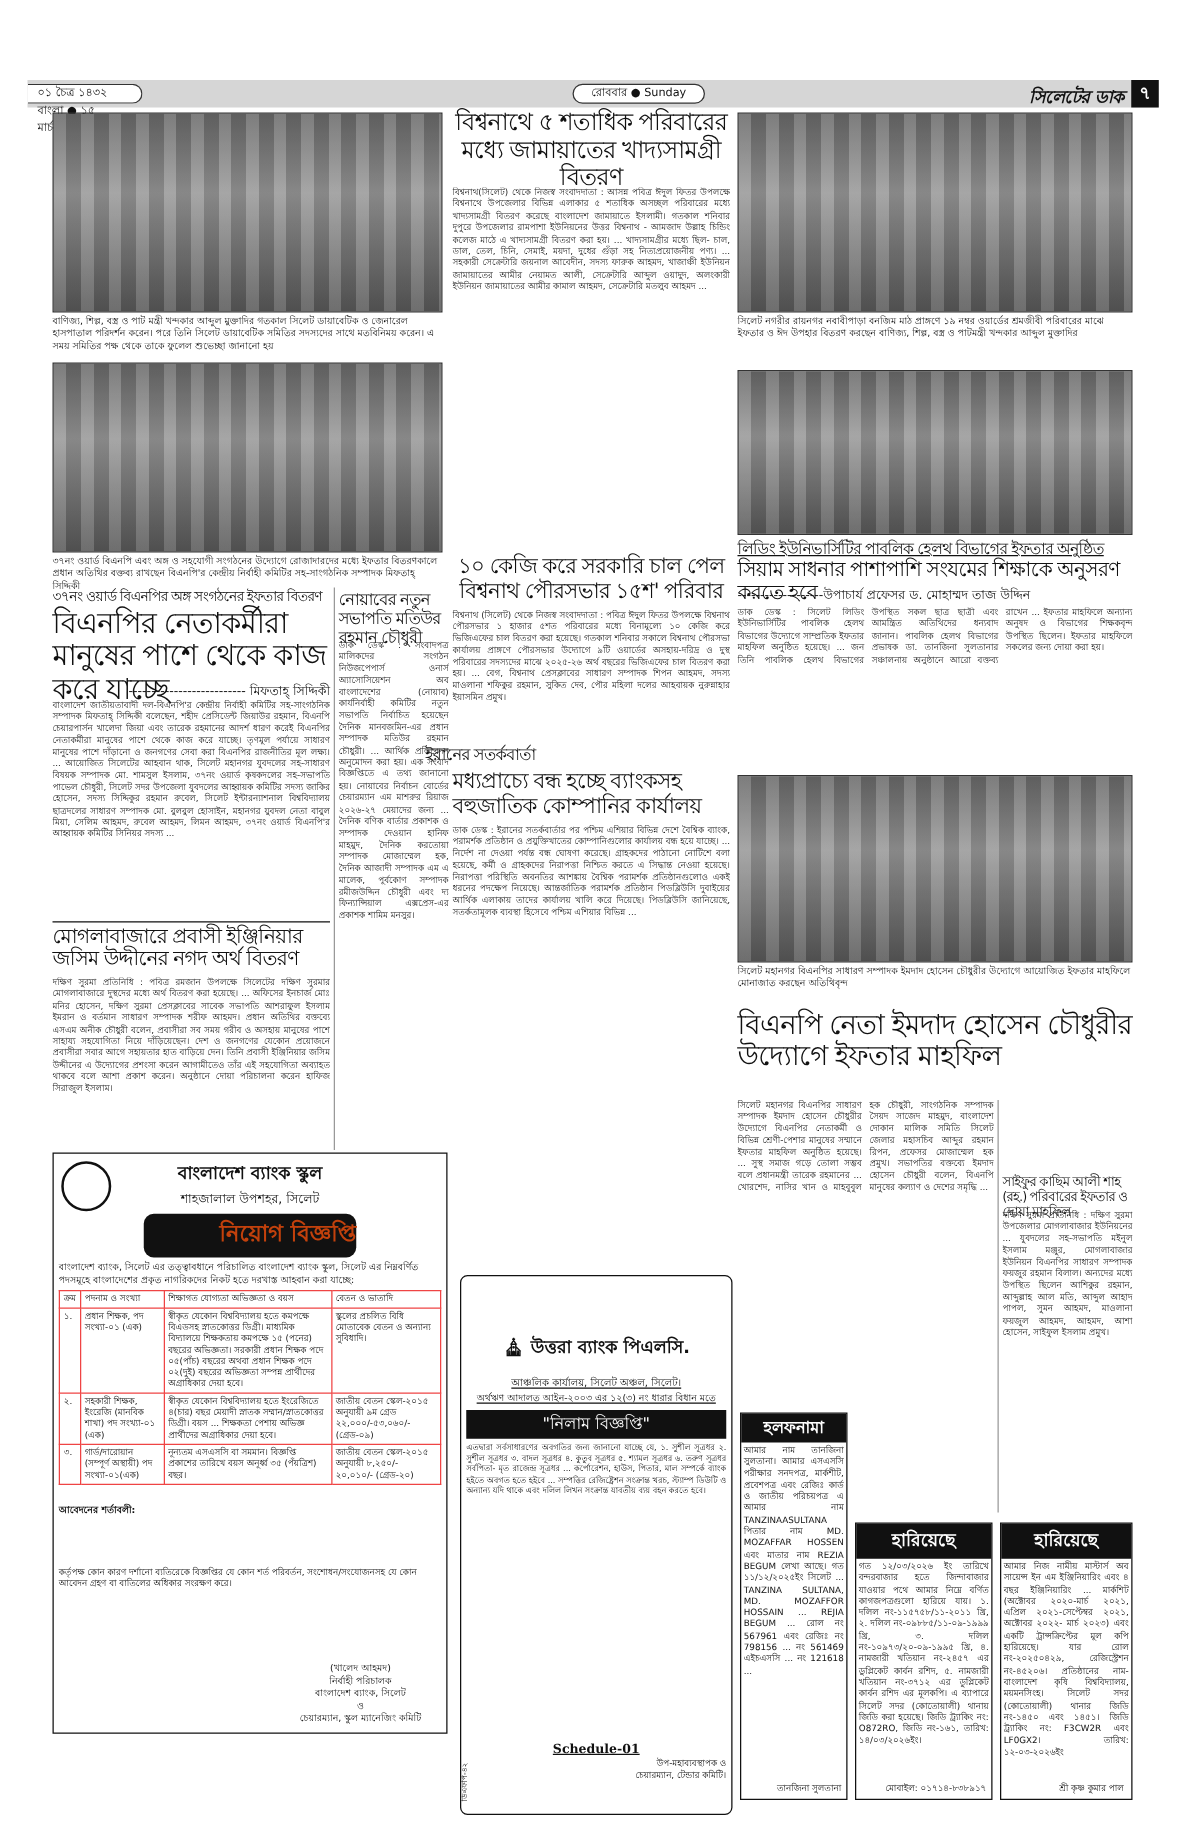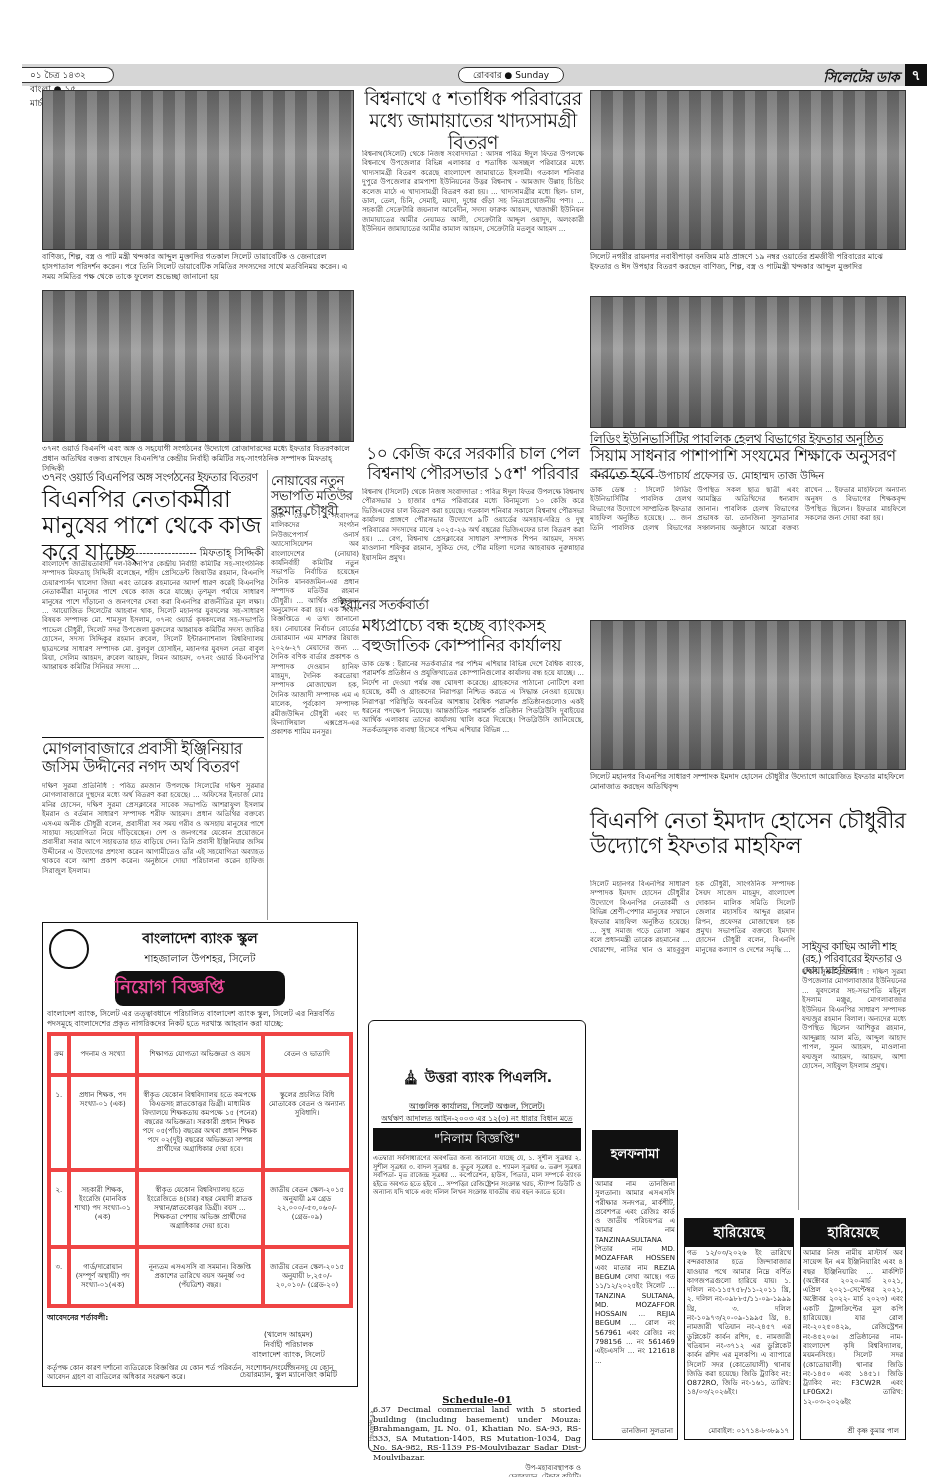--- a/index.html
+++ b/index.html
@@ -11,23 +11,23 @@
   .pill.mid { left: 215px; width: 52px; text-align: center; }
   .brand { position: absolute; right: 28px; top: 2px; font-size: 14px; font-weight: bold; letter-spacing: -0.5px; font-style: italic; }
   .pageno { position: absolute; right: 0; top: 0; width: 22px; height: 22px; background: #111; color: #fff; font-weight: bold; font-size: 14px; text-align: center; line-height: 22px; }
   .photo { background: linear-gradient(180deg,#6b6b6b 0%,#9a9a9a 40%,#5a5a5a 100%); border: 1px solid #333; overflow: hidden; }
   .photo::after { content: ""; position: absolute; inset: 0; background: repeating-linear-gradient(90deg, rgba(255,255,255,0.12) 0 10px, rgba(0,0,0,0.12) 10px 22px); }
   .caption { font-size: 7.5px; line-height: 10px; color: #111; }
   .h-big { font-family: "DejaVu Sans Condensed","DejaVu Sans", sans-serif; font-weight: normal; color: #111; line-height: 1.15; letter-spacing: -0.5px; }
   .body-text { font-size: 7px; line-height: 9.4px; text-align: justify; color: #222; }
   .rule { background: #111; }
   .box { border: 1.5px solid #111; background: #fff; }
-  .black-banner { background: #111; color: #ec4899; text-align: left; font-weight: bold; border-radius: 8px; }
+  .black-banner { background: #111; color: #c2410c; text-align: right; font-weight: bold; border-radius: 8px; }
   .tbl { border-collapse: collapse; width: 100%; font-size: 7px; }
-  .tbl td, .tbl th { border: 4px solid #ef4444; padding: 14px 3px; vertical-align: top; text-align: center; font-weight: normal; line-height: 9px; }
+  .tbl td, .tbl th { border: 1px solid #ef4444; padding: 2px 3px; vertical-align: top; text-align: left; font-weight: normal; line-height: 9px; }
   .vline { width: 1px; background: #999; }
 </style>
 </head>
 <body>
 
 <div class="abs header">
   <div class="pill left">০১ চৈত্র ১৪৩২ বাংলা ● ১৫ মার্চ-২০২৬</div>
   <div class="pill mid" style="left:436px;width:106px;">রোববার ● Sunday</div>
   <div class="brand">সিলেটের ডাক</div>
   <div class="pageno">৭</div>
@@ -82,21 +82,21 @@
         <td>জাতীয় বেতন স্কেল-২০১৫ অনুযায়ী ৯ম গ্রেড ২২,০০০/-৫৩,০৬০/- (গ্রেড-০৯)</td>
       </tr>
       <tr>
         <td>৩.</td>
         <td>গার্ড/দারোয়ান (সম্পূর্ণ অস্থায়ী) পদ সংখ্যা-০১(এক)</td>
         <td>নূন্যতম এসএসসি বা সমমান। বিজ্ঞপ্তি প্রকাশের তারিখে বয়স অনূর্ধ্ব ৩৫ (পঁয়ত্রিশ) বছর।</td>
         <td>জাতীয় বেতন স্কেল-২০১৫ অনুযায়ী ৮,২৫০/- ২০,০১০/- (গ্রেড-২০)</td>
       </tr>
     </tbody>
   </table>
-  <div style="font-size:7.5px;font-weight:bold;margin-top:4px;">আবেদনের শর্তাবলী:</div>
+  <div style="font-size:7.5px;font-weight:bold;margin-top:14px;">আবেদনের শর্তাবলী:</div>
   <div style="font-size:7px;line-height:9px;margin-top:40px;">কর্তৃপক্ষ কোন কারণ দর্শানো ব্যতিরেকে বিজ্ঞপ্তির যে কোন শর্ত পরিবর্তন, সংশোধন/সংযোজনসহ যে কোন আবেদন গ্রহণ বা বাতিলের অধিকার সংরক্ষণ করে।</div>
   <div style="position:absolute;right:20px;bottom:6px;text-align:center;font-size:7.5px;line-height:10px;">
     <div>(খালেদ আহমদ)</div>
     <div>নির্বাহী পরিচালক</div>
     <div>বাংলাদেশ ব্যাংক, সিলেট</div>
     <div>ও</div>
     <div>চেয়ারম্যান, স্কুল ম্যানেজিং কমিটি</div>
   </div>
 </div>
 
@@ -110,21 +110,20 @@
 <div class="abs h-big" style="left:362px;top:616px;width:222px;font-size:17px;">মধ্যপ্রাচ্যে বন্ধ হচ্ছে ব্যাংকসহ বহুজাতিক কোম্পানির কার্যালয়</div>
 <div class="abs body-text" style="left:362px;top:660px;width:222px;height:350px;overflow:hidden;">ডাক ডেস্ক : ইরানের সতর্কবার্তার পর পশ্চিম এশিয়ার বিভিন্ন দেশে বৈশ্বিক ব্যাংক, পরামর্শক প্রতিষ্ঠান ও প্রযুক্তিখাতের কোম্পানিগুলোর কার্যালয় বন্ধ হয়ে যাচ্ছে। ... নির্দেশ না দেওয়া পর্যন্ত বন্ধ ঘোষণা করেছে। গ্রাহকদের পাঠানো নোটিশে বলা হয়েছে, কর্মী ও গ্রাহকদের নিরাপত্তা নিশ্চিত করতে এ সিদ্ধান্ত নেওয়া হয়েছে। নিরাপত্তা পরিস্থিতি অবনতির আশঙ্কায় বৈশ্বিক পরামর্শক প্রতিষ্ঠানগুলোও একই ধরনের পদক্ষেপ নিয়েছে। আন্তর্জাতিক পরামর্শক প্রতিষ্ঠান পিডব্লিউসি দুবাইয়ের আর্থিক এলাকায় তাদের কার্যালয় খালি করে দিয়েছে। পিডব্লিউসি জানিয়েছে, সতর্কতামূলক ব্যবস্থা হিসেবে পশ্চিম এশিয়ার বিভিন্ন ...</div>
 
 <div class="abs box" style="left:368px;top:1020px;width:218px;height:432px;padding:4px;border-radius:6px;">
   <div style="text-align:center;font-size:14px;font-weight:bold;margin-top:41px;"><span>⛪︎ </span><span>উত্তরা ব্যাংক পিএলসি.</span></div>
   <div style="text-align:center;font-size:8px;text-decoration:underline;margin-top:10px;">আঞ্চলিক কার্যালয়, সিলেট অঞ্চল, সিলেট।</div>
   <div style="text-align:center;font-size:7.5px;text-decoration:underline;">অর্থঋণ আদালত আইন-২০০৩ এর ১২(৩) নং ধারার বিধান মতে</div>
   <div style="background:#111;color:#fff;text-align:center;font-size:13px;margin:3px 0;padding:1px 0;">"নিলাম বিজ্ঞপ্তি"</div>
   <div style="font-size:6.5px;line-height:8.6px;text-align:justify;height:240px;overflow:hidden;">এতদ্বারা সর্বসাধারণের অবগতির জন্য জানানো যাচ্ছে যে, ১. সুশীল সূত্রধর ২. সুশীল সূত্রধর ৩. বাদল সূত্রধর ৪. কুতুব সূত্রধর ৫. শ্যামল সূত্রধর ৬. তরুণ সূত্রধর সর্বপিতা- মৃত রাজেন্দ্র সূত্রধর ... কর্পোরেশন, হাউস, পিতার, মাল সম্পর্কে ব্যাংক হইতে অবগত হতে হইবে ... সম্পত্তির রেজিষ্ট্রেশন সংক্রান্ত খরচ, স্ট্যাম্প ডিউটি ও অন্যান্য যদি থাকে এবং দলিল লিখন সংক্রান্ত যাবতীয় ব্যয় বহন করতে হবে।</div>
   <div style="text-align:center;font-size:10px;font-weight:bold;text-decoration:underline;font-family:'DejaVu Serif',serif;">Schedule-01</div>
-  <div style="font-size:8px;line-height:9.5px;font-family:'DejaVu Serif',serif;text-align:justify;">6.37 Decimal commercial land with 5 storied building (including basement) under Mouza: Brahmangam, JL No. 01, Khatian No. SA-93, RS-333, SA Mutation-1405, RS Mutation-1034, Dag No. SA-982, RS-1139 PS-Moulvibazar Sadar Dist- Moulvibazar.</div>
   <div style="text-align:right;font-size:7px;line-height:9px;margin-top:2px;">
     <div>উপ-মহাব্যবস্থাপক ও</div>
     <div>চেয়ারম্যান, টেন্ডার কমিটি।</div>
   </div>
 </div>
 <div class="abs" style="left:357px;top:1420px;font-size:6px;transform:rotate(-90deg);">ডিএফপি-৪২</div>
 
 <div class="abs photo" style="left:590px;top:90px;width:316px;height:160px;"></div>
 <div class="abs caption" style="left:590px;top:252px;width:316px;">সিলেট নগরীর রায়নগর নবাবীপাড়া বনজিম মাঠ প্রাঙ্গণে ১৯ নম্বর ওয়ার্ডের শ্রমজীবী পরিবারের মাঝে ইফতার ও ঈদ উপহার বিতরণ করছেন বাণিজ্য, শিল্প, বস্ত্র ও পাটমন্ত্রী খন্দকার আব্দুল মুক্তাদির</div>
 
@@ -138,21 +137,21 @@
 <div class="abs caption" style="left:590px;top:772px;width:316px;">সিলেট মহানগর বিএনপির সাধারণ সম্পাদক ইমদাদ হোসেন চৌধুরীর উদ্যোগে আয়োজিত ইফতার মাহফিলে মোনাজাত করছেন অতিথিবৃন্দ</div>
 
 <div class="abs h-big" style="left:590px;top:808px;width:316px;font-size:22px;">বিএনপি নেতা ইমদাদ হোসেন চৌধুরীর উদ্যোগে ইফতার মাহফিল</div>
 <div class="abs body-text" style="left:590px;top:880px;width:205px;height:330px;overflow:hidden;column-count:2;column-gap:6px;">সিলেট মহানগর বিএনপির সাধারণ সম্পাদক ইমদাদ হোসেন চৌধুরীর উদ্যোগে বিএনপির নেতাকর্মী ও বিভিন্ন শ্রেণী-পেশার মানুষের সম্মানে ইফতার মাহফিল অনুষ্ঠিত হয়েছে। ... সুস্থ সমাজ গড়ে তোলা সম্ভব বলে প্রধানমন্ত্রী তারেক রহমানের ... খোরশেদ, নাসির খান ও মাহবুবুল হক চৌধুরী, সাংগঠনিক সম্পাদক সৈয়দ সাজেদ মাহমুদ, বাংলাদেশ দোকান মালিক সমিতি সিলেট জেলার মহাসচিব আব্দুর রহমান রিপন, প্রফেসর মোজাম্মেল হক প্রমুখ। সভাপতির বক্তব্যে ইমদাদ হোসেন চৌধুরী বলেন, বিএনপি মানুষের কল্যাণ ও দেশের সমৃদ্ধি ...</div>
 
 <div class="abs vline" style="left:798px;top:880px;height:330px;"></div>
 <div class="abs h-big" style="left:802px;top:940px;width:104px;font-size:10.5px;">সাইফুর কাছিম আলী শাহ (রহ.) পরিবারের ইফতার ও দোয়া মাহফিল</div>
 <div class="abs body-text" style="left:802px;top:968px;width:104px;height:240px;overflow:hidden;">দক্ষিণ সুরমা প্রতিনিধি : দক্ষিণ সুরমা উপজেলার মোগলাবাজার ইউনিয়নের ... যুবদলের সহ-সভাপতি মইনুল ইসলাম মঞ্জুর, মোগলাবাজার ইউনিয়ন বিএনপির সাধারণ সম্পাদক ফয়জুর রহমান বিলাল। অন্যদের মধ্যে উপস্থিত ছিলেন আশিকুর রহমান, আব্দুল্লাহ আল মতি, আব্দুল আহাদ পাপল, সুমন আহমদ, মাওলানা ফয়জুল আহমদ, আহমদ, আশা হোসেন, সাইফুল ইসলাম প্রমুখ।</div>
 
 <div class="abs" style="left:592px;top:1130px;width:86px;height:310px;border:1.5px solid #111;">
-  <div style="background:#111;color:#fff;text-align:center;font-size:13px;font-weight:bold;padding:13px 0;">হলফনামা</div>
+  <div style="background:#111;color:#fff;text-align:center;font-size:13px;font-weight:bold;padding:1px 0;">হলফনামা</div>
   <div style="font-size:7px;line-height:9.3px;padding:2px;text-align:justify;height:280px;overflow:hidden;word-break:break-word;">আমার নাম তানজিনা সুলতানা। আমার এসএসসি পরীক্ষার সনদপত্র, মার্কশীট, প্রবেশপত্র এবং রেজিঃ কার্ড ও জাতীয় পরিচয়পত্র এ আমার নাম TANZINAASULTANA পিতার নাম MD. MOZAFFAR HOSSEN এবং মাতার নাম REZIA BEGUM লেখা আছে। গত ১১/১২/২০২৫ইং সিলেট ... TANZINA SULTANA, MD. MOZAFFOR HOSSAIN ... REJIA BEGUM ... রোল নং 567961 এবং রেজিঃ নং 798156 ... নং 561469 এইচএসসি ... নং 121618 ...</div>
   <div style="position:absolute;bottom:2px;right:4px;font-size:7px;">তানজিনা সুলতানা</div>
 </div>
 
 <div class="abs" style="left:684px;top:1218px;width:110px;height:222px;border:1.5px solid #111;">
   <div style="background:#111;color:#fff;text-align:center;font-size:14px;font-weight:bold;padding:2px 0;">হারিয়েছে</div>
   <div style="font-size:7px;line-height:9.3px;padding:2px;text-align:justify;height:180px;overflow:hidden;">গত ১২/০৩/২০২৬ ইং তারিখে বন্দরবাজার হতে জিন্দাবাজার যাওয়ার পথে আমার নিম্নে বর্ণিত কাগজপত্রগুলো হারিয়ে যায়। ১. দলিল নং-১১৫৭৫৮/১১-২০১১ খ্রি, ২. দলিল নং-০৯৮৮৫/১১-০৯-১৯৯৯ খ্রি, ৩. দলিল নং-১০৯৭৩/২০-০৯-১৯৯৫ খ্রি, ৪. নামজারী খতিয়ান নং-২৪৫৭ এর ডুপ্লিকেট কার্বন রশিদ, ৫. নামজারী খতিয়ান নং-৩৭১২ এর ডুপ্লিকেট কার্বন রশিদ এর মূলকপি। এ ব্যাপারে সিলেট সদর (কোতোয়ালী) থানায় জিডি করা হয়েছে। জিডি ট্র্যাকিং নং: O872RO, জিডি নং-১৬১, তারিখ: ১৪/০৩/২০২৬ইং।</div>
   <div style="position:absolute;bottom:2px;right:4px;font-size:7px;">মোবাইল: ০১৭১৪-৮৩৮৯১৭</div>
 </div>
 

